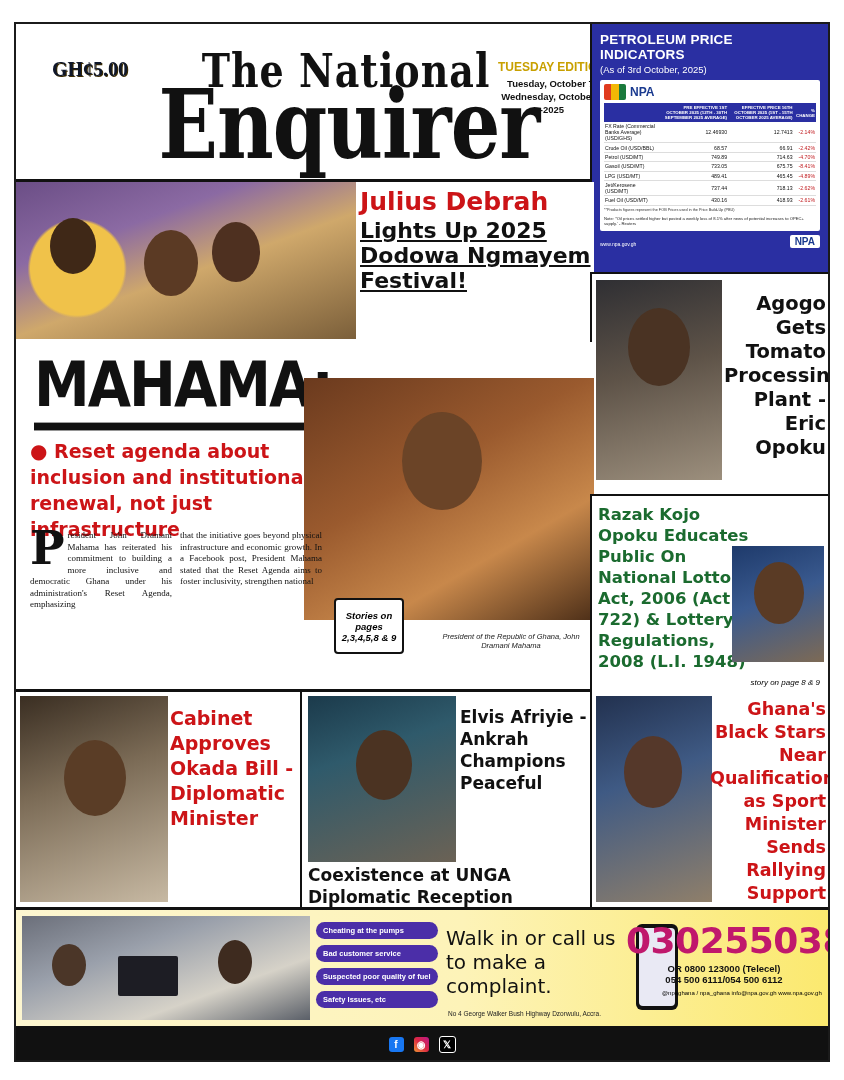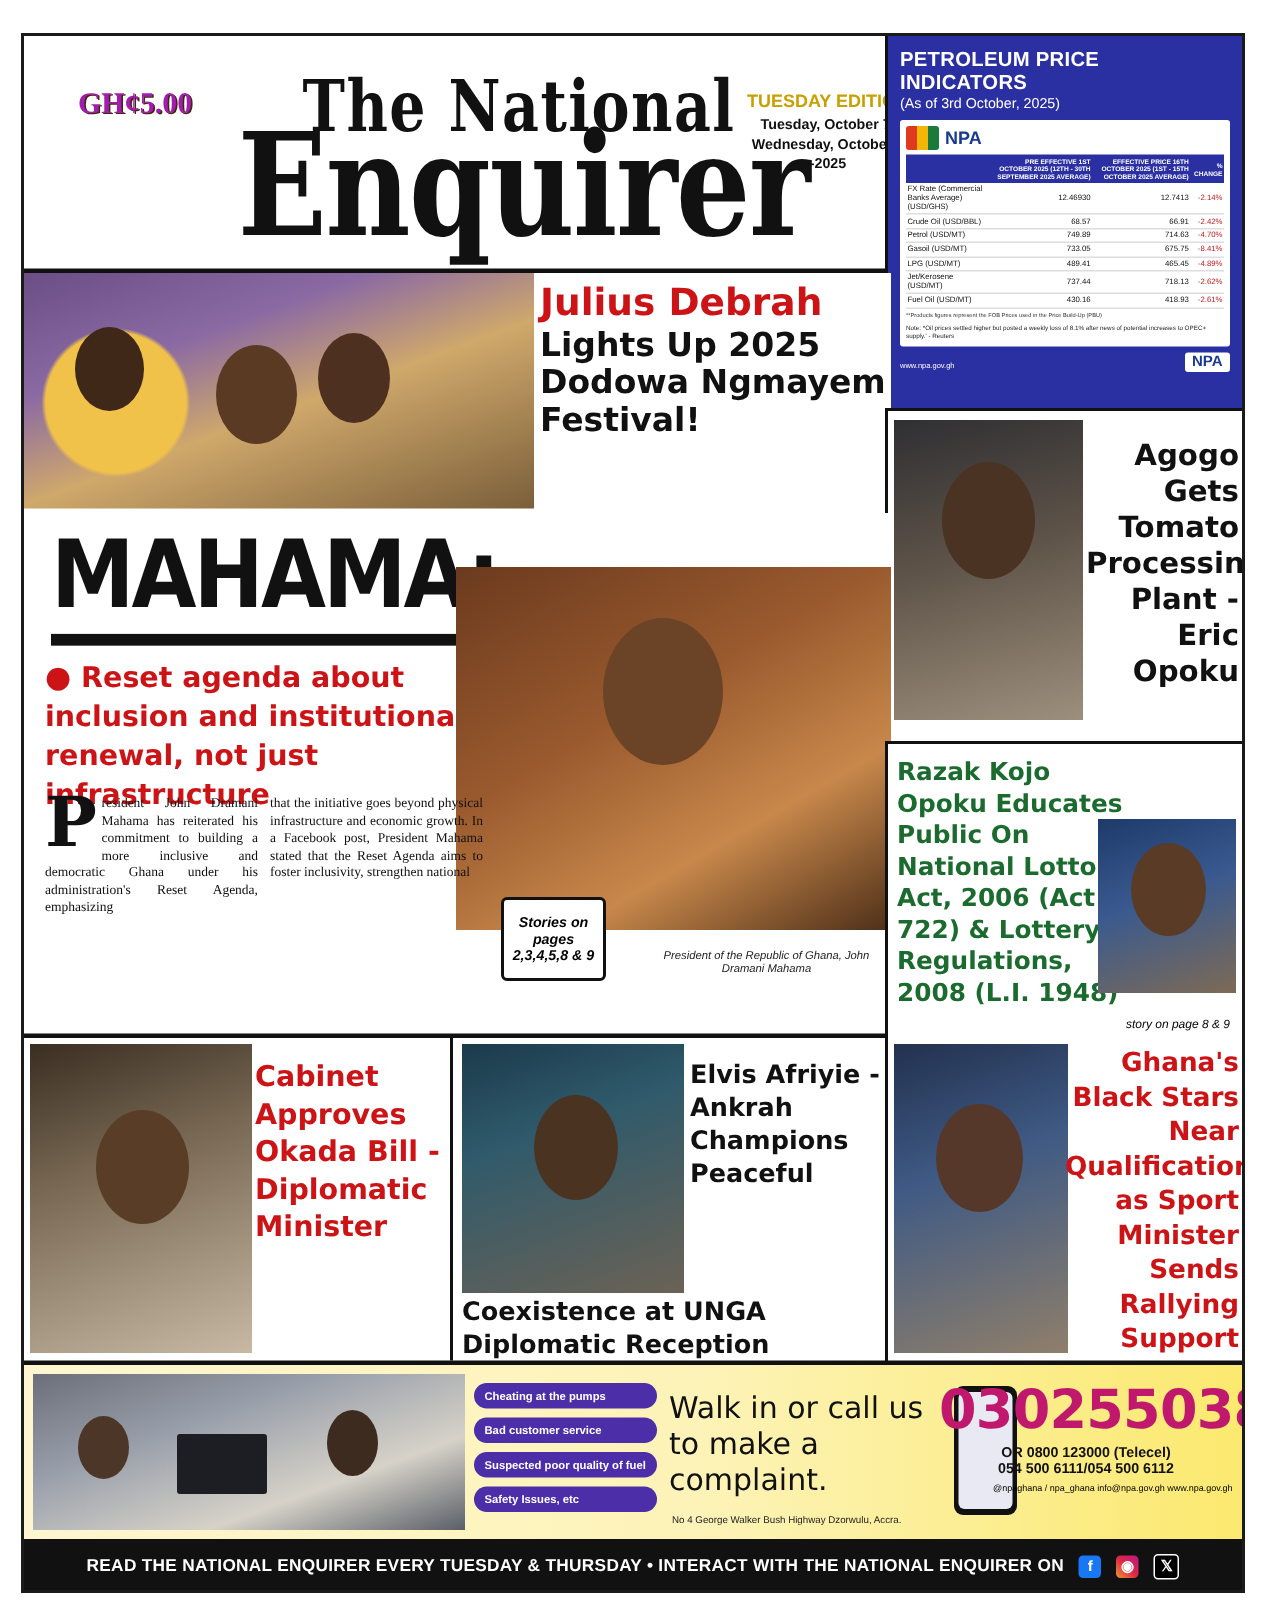--- a/index.html
+++ b/index.html
@@ -22,21 +22,21 @@
     box-sizing:border-box;
     overflow:hidden;
   }
   
   .masthead{
     position:relative;height:158px;border-bottom:3px solid #111;
     box-sizing:border-box;
   }
   .price{
     position:absolute;left:36px;top:34px;
-    color:#a21caf;font-weight:bold;font-size:20px;
+    color:#0f172a;font-weight:bold;font-size:20px;
     font-family:"Liberation Serif", serif;
     text-shadow:1px 1px 0 #3b2b00;
   }
   .title-main{
     position:absolute;left:120px;top:24px;width:420px;text-align:center;
     font-family:"DejaVu Serif", serif;font-weight:bold;
     color:#111;font-size:38px;letter-spacing:1px;
     transform:scaleY(1.25);
   }
   .title-big{
@@ -84,21 +84,21 @@
   .photo{position:absolute;overflow:hidden;background:#8d8d8d;}
   .cap{position:absolute;font-size:7.5px;font-style:italic;color:#222;text-align:center;line-height:9px;}
   
   .julius{
     position:absolute;left:0;top:158px;width:578px;height:184px;
     background:#fff;border-bottom:3px solid #111;box-sizing:border-box;
   }
   .jphoto{position:absolute;left:0;top:0;width:340px;height:157px;}
   .jtext{position:absolute;left:344px;top:6px;width:232px;}
   .jtitle{color:#cc1417;font-weight:bold;font-size:25px;line-height:28px;font-family:"DejaVu Sans", sans-serif;}
-  .jsub{color:#111;font-weight:bold;font-size:22px;line-height:25px;margin-top:2px;font-family:"DejaVu Sans", sans-serif;}
+  .jsub{color:#111;font-weight:bold;font-size:22px;line-height:25px;margin-top:2px;font-family:"DejaVu Sans", sans-serif;text-decoration:underline;}
   .jstory{position:absolute;right:6px;bottom:2px;font-size:9px;font-style:italic;text-align:center;line-height:11px;}
   
   .agogo{
     position:absolute;right:0;top:248px;width:238px;height:222px;
     background:#fff;border-left:2px solid #111;border-top:2px solid #111;box-sizing:border-box;
   }
   .agogo-photo{position:absolute;left:4px;top:6px;width:126px;height:200px;}
   .agogo-text{position:absolute;left:132px;top:18px;width:102px;text-align:right;
     font-weight:bold;font-size:19.5px;line-height:24px;color:#111;font-family:"DejaVu Sans", sans-serif;}
   
@@ -375,20 +375,19 @@
       <div class="num">0302550380</div>
       <div class="alt">OR 0800 123000 (Telecel)</div>
       <div class="alt2">054 500 6111/054 500 6112</div>
       <div class="soc">@npaghana / npa_ghana
 info@npa.gov.gh
 www.npa.gov.gh</div>
     </div>
   </div>
 
   <div class="footer">
-    <span class="txt">READ THE NATIONAL ENQUIRER EVERY TUESDAY &amp; THURSDAY  •  INTERACT WITH THE NATIONAL ENQUIRER ON</span>
     <span class="sicon fb">f</span>
     <span class="sicon ig">◉</span>
     <span class="sicon xx">𝕏</span>
   </div>
 
  </div>
 </div>
 
 </body></html>

